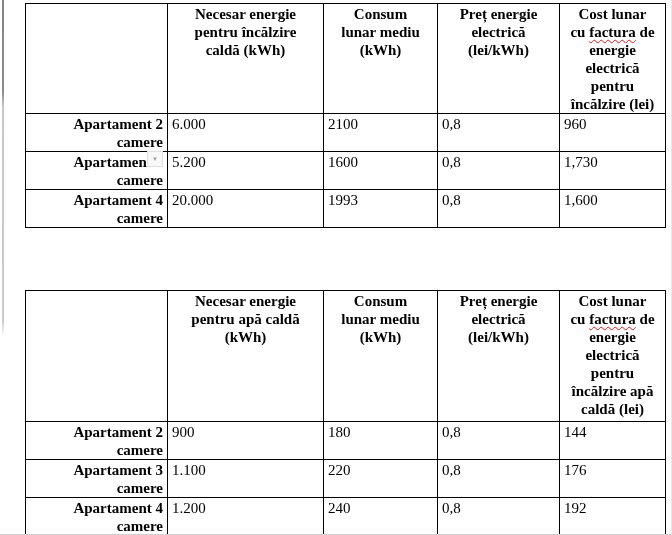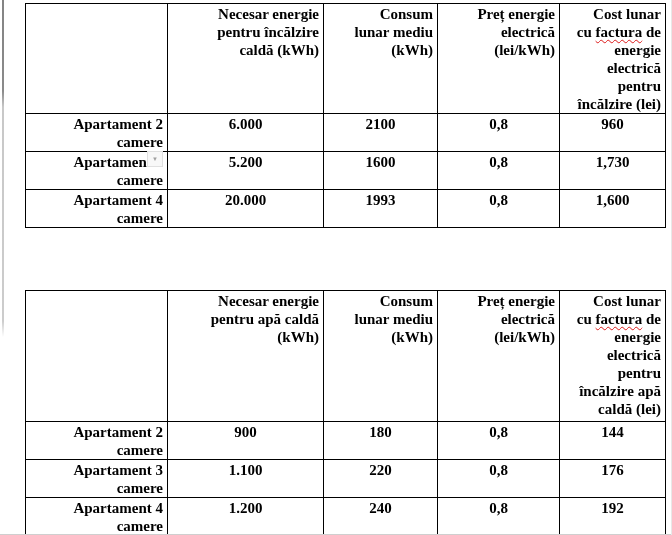--- a/index.html
+++ b/index.html
@@ -14,24 +14,24 @@
     font-size:15px; line-height:18px;
   }
   table.t1 { margin-top:3px; }
   table.t2 { margin-top:62px; }
   .doc-table th, .doc-table td {
     border:1.5px solid #000;
     vertical-align:top;
     padding:1px 4px 0 4px;
     overflow:hidden;
   }
-  .doc-table th { font-weight:bold; text-align:right; }
-  .doc-table th.center { }
+  .doc-table th { font-weight:bold; text-align:center; }
+  .doc-table th.center { text-align:center; }
   .doc-table td.label-cell { font-weight:bold; text-align:right; }
-  .doc-table td.value-cell { font-weight:bold; text-align:center; }
+  .doc-table td.value-cell { font-weight:normal; text-align:left; }
   tr.hr1 { height:110px; }
   tr.hr2 { height:131px; }
   tr.r37 { height:37px; }
   tr.r36 { height:36px; }
   tr.r38 { height:38px; }
   .squiggle {
     text-decoration-line: underline;
     text-decoration-style: wavy;
     text-decoration-color:#dd1a1a;
     text-decoration-thickness:1px;

